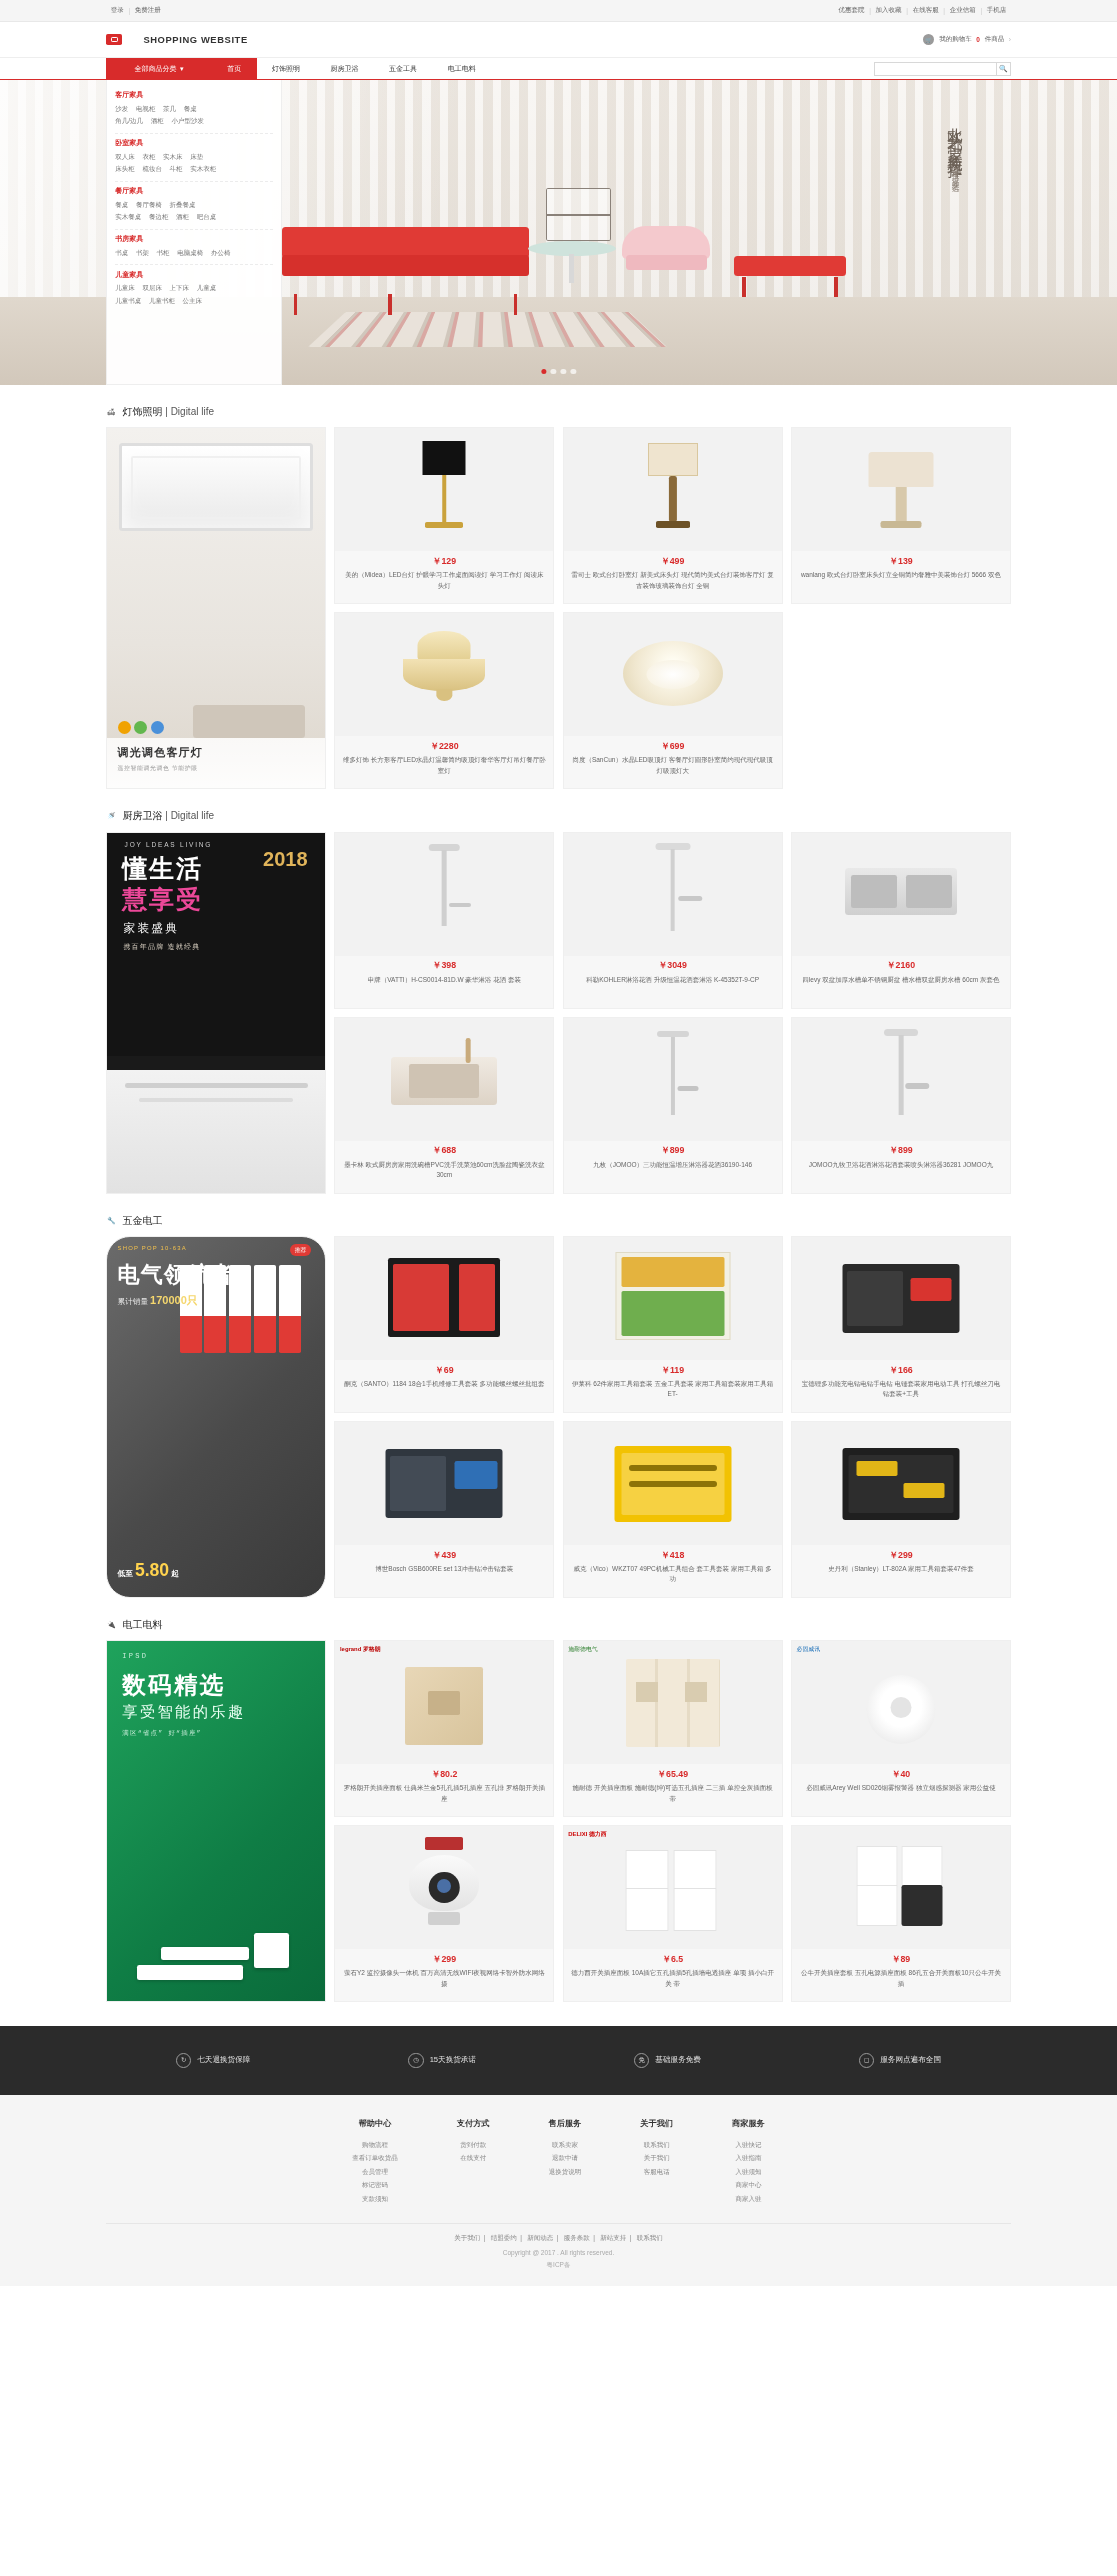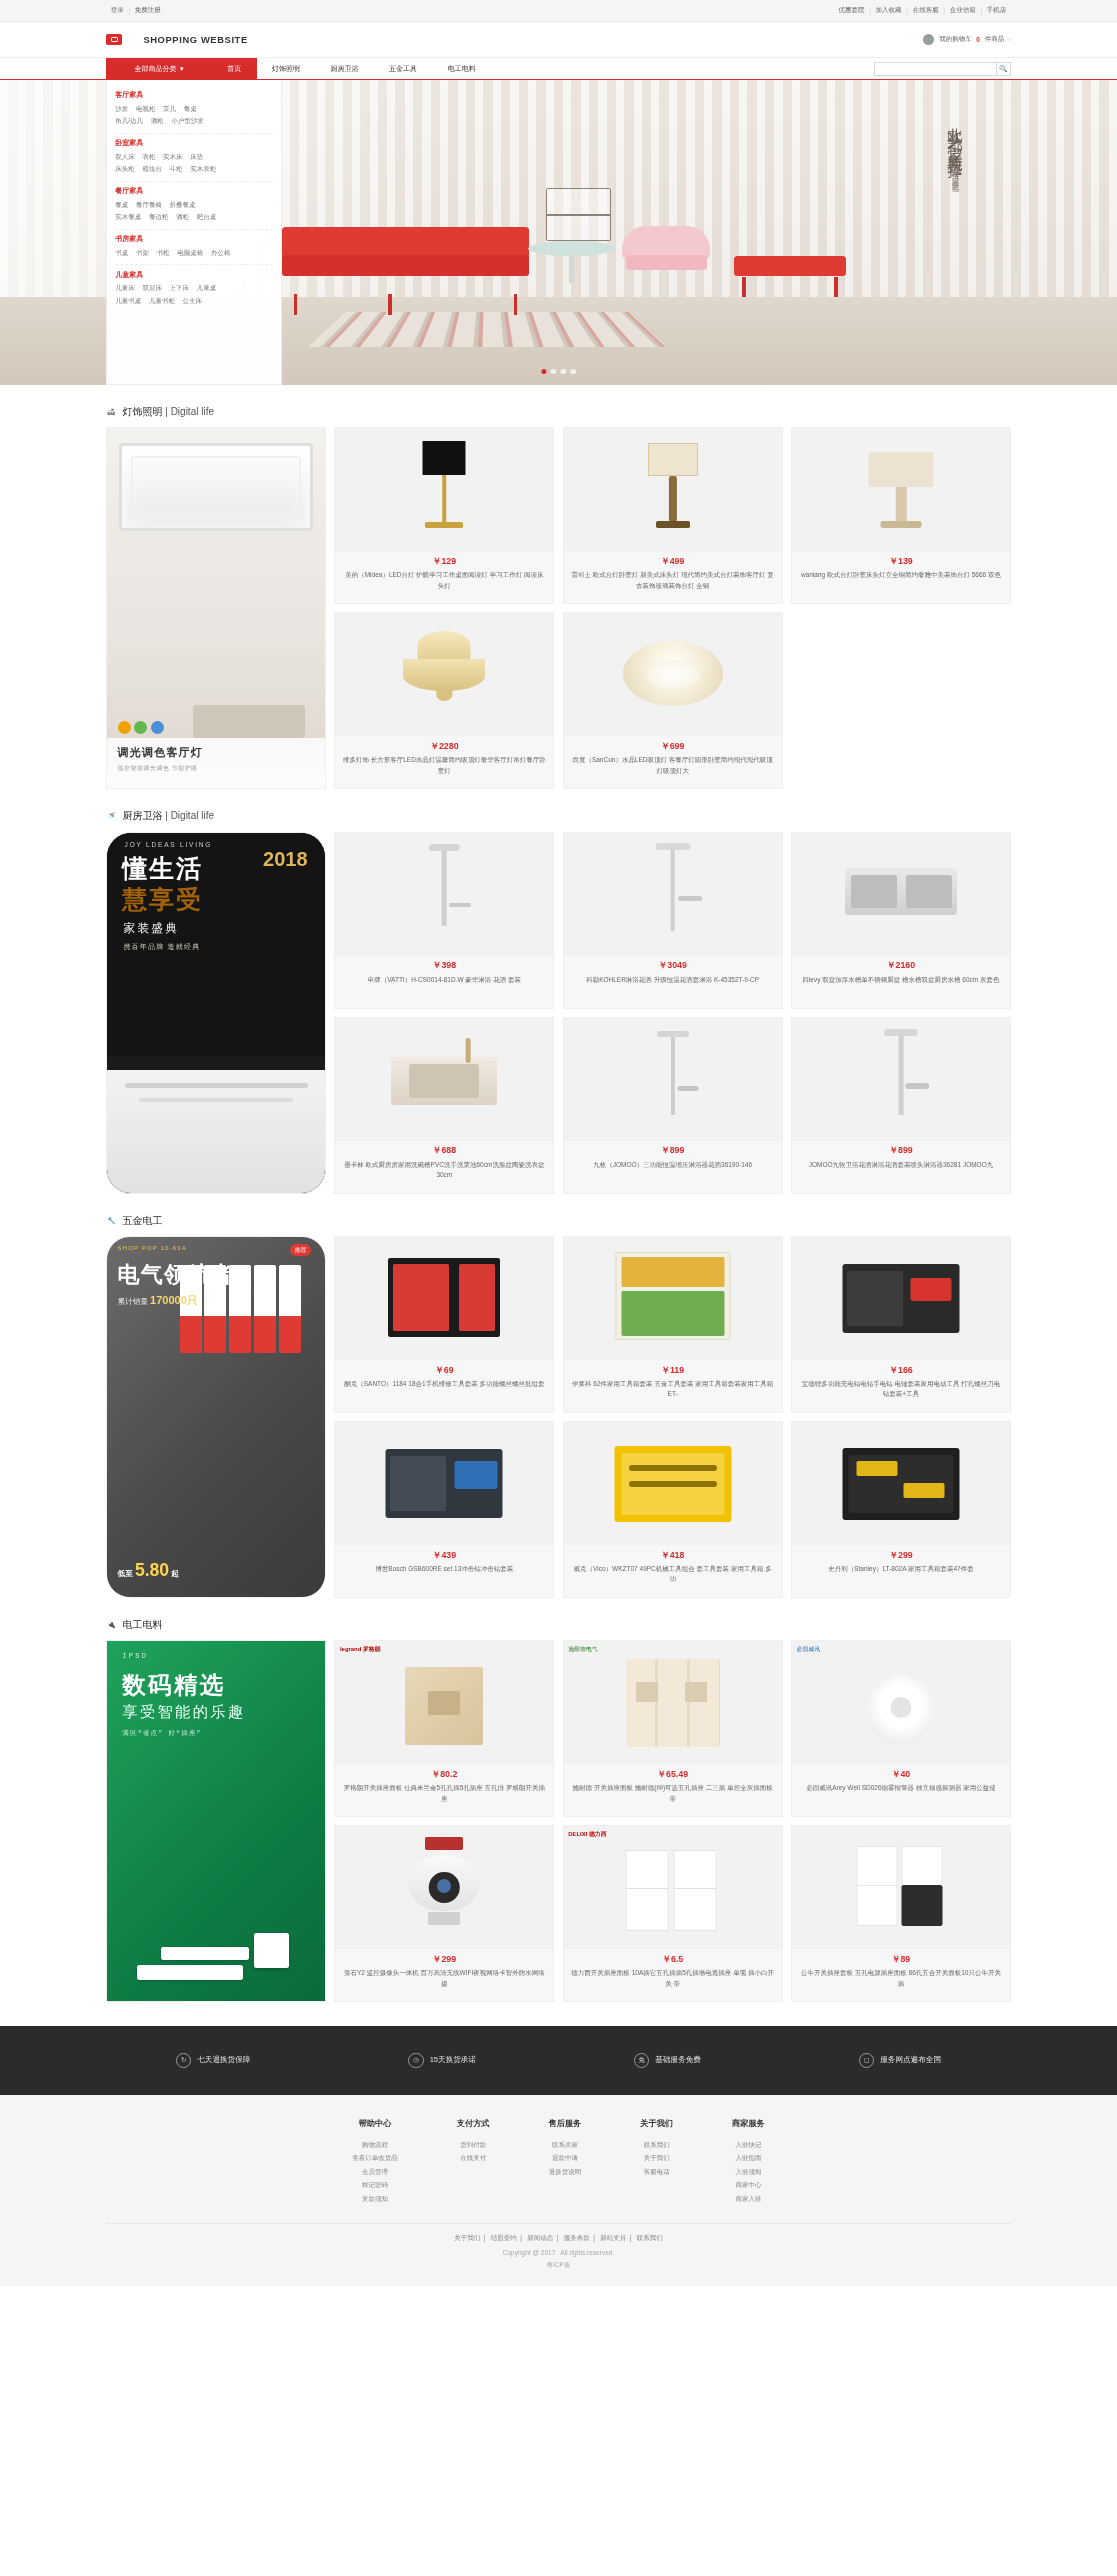--- a/index.html
+++ b/index.html
@@ -192,27 +192,27 @@
     padding: 7px 10.6px;
   }
   .b1 .label h3 { font-size: 11px; color:#333; font-weight:bold; letter-spacing:1.2px;}
   .b1 .label p { font-size: 5.9px; color:#999; margin-top:3.5px; letter-spacing:0.6px;}
   .b1 .badges { position:absolute; left:10.6px; bottom:54px; display:flex; gap:3.5px;}
   .b1 .badges i { width:13px;height:13px;border-radius:50%;background:#f0a202;display:block;}
   .b1 .badges i:nth-child(2){background:#63b74e}
   .b1 .badges i:nth-child(3){background:#4a90d9}
 
   
-  .b2 { background: #1a1a1a; color: #fff; border-radius: 25px; }
+  .b2 { background: #1a1a1a; color: #fff; }
   .b2 .top { position:absolute; left:0; right:0; top:0; height: 62%; background:#141414; }
   .b2 .kk {
     position:absolute; left: 15.3px; top: 20px; font-size: 25px; font-weight: bold; letter-spacing: 1.8px;
     color:#fff; line-height:1.25;
   }
-  .b2 .kk em { font-style: normal; color: #a16207; }
+  .b2 .kk em { font-style: normal; color: #ec4899; }
   .b2 .en { position:absolute; left: 17.6px; top: 8.2px; font-size: 6.5px; color:#cfcfcf; letter-spacing:1.8px;}
   .b2 .sub { position:absolute; left: 16.4px; top: 88px; font-size: 11.7px; color:#fff; letter-spacing:2.3px;}
   .b2 .sub2 { position:absolute; left: 16.4px; top: 109px; font-size: 7px; color:#d8cfc0; letter-spacing:1.2px;}
   .b2 .yr { position:absolute; right: 17.6px; top: 15.3px; font-size: 20px; color:#e0b45a; font-weight:bold;}
   .b2 .rack { position:absolute; left:0; right:0; bottom:0; height: 34%; background: linear-gradient(180deg,#f2f2f2,#e2e2e2); }
   .b2 .rack:before{content:"";position:absolute;left:17.6px;right:17.6px;top:13px;height:4.7px;background:#cfcfcf;border-radius:2.3px;}
   .b2 .rack:after{content:"";position:absolute;left:32px;right:32px;top:28px;height:3.5px;background:#dcdcdc;border-radius:1.8px;}
 
   
   .b3 { background: linear-gradient(135deg,#6b6b6b 0%, #4a4a4a 55%, #3a3a3a 100%); color:#fff;border-radius:24px;}

